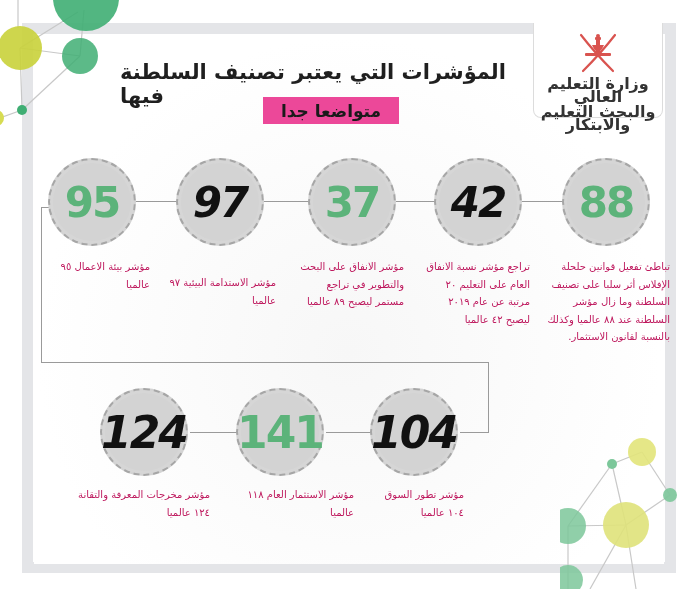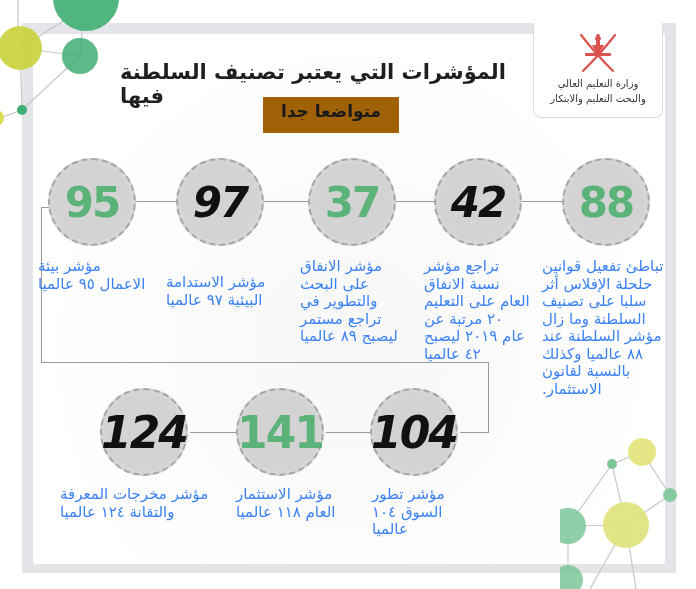--- a/index.html
+++ b/index.html
@@ -10,43 +10,43 @@
            border: 11px solid #e4e5e8; background: #ffffff; }
   .frame-inner-bg { position: absolute; left: 34px; top: 34px; width: 630px; height: 530px;
            background: radial-gradient(ellipse at 50% 60%, #f7f7f7 0%, #ffffff 70%); }
 
   .deco { position: absolute; pointer-events: none; }
 
   .logo-box { position: absolute; left: 533px; top: 23px; width: 130px; height: 95px;
               background: #ffffff; border: 1px solid #dcdcdc; border-top: none;
               border-radius: 0 0 8px 8px; text-align: center; padding-top: 8px; }
   .logo-box svg { display: block; margin: 0 auto; }
-  .logo-text { font-family: "DejaVu Sans", sans-serif; font-size: 10px; font-weight: normal;
+  .logo-text { font-family: "DejaVu Sans", sans-serif; font-size: 16px; font-weight: bold;
                color: #333; line-height: 13px; direction: rtl; margin-top: 2px; }
 
   .title { position: absolute; left: 120px; top: 60px; width: 410px; text-align: left;
            font-size: 21px; font-weight: bold; direction: rtl; color: #1f1f1f; }
-  .badge { position: absolute; left: 263px; top: 97px; width: 136px; height: 36px;
-           background: #a16207; color: #1a1a1a; font-size: 17px; font-weight: bold;
+  .badge { position: absolute; left: 263px; top: 97px; width: 136px; height: 27px;
+           background: #ec4899; color: #1a1a1a; font-size: 17px; font-weight: bold;
            text-align: center; line-height: 28px; direction: rtl; }
 
   .line { position: absolute; background: #9a9a9a; }
 
   .circle { position: absolute; width: 88px; height: 88px; border-radius: 50%;
             background: #d3d3d3; border: 2px dashed #a6a6a6;
             box-shadow: inset 0 0 0 3px #d6d6d6;
             display: flex; align-items: center; justify-content: center;
             font-family: "DejaVu Sans", sans-serif; font-weight: bold; font-size: 42px;
             letter-spacing: -2px; }
   .circle.small-num { font-size: 44px; text-align: right; }
   .num-green { color: #5cb37a; }
   .num-black { color: #111111; font-style: italic; }
 
-  .desc { position: absolute; text-align: left; direction: rtl;
-          font-size: 15px; line-height: 17.5px; color: #3b82f6; }
+  .desc { position: absolute; text-align: right; direction: rtl;
+          font-size: 10px; line-height: 17.5px; color: #be185d; }
 </style>
 </head>
 <body>
 
 <div class="frame"></div>
 <div class="frame-inner-bg"></div>
 
 <svg class="deco" style="left:0;top:0" width="140" height="140" viewBox="0 0 140 140">
   <g stroke="#c8c8c8" stroke-width="1.2" fill="none">
     <line x1="18" y1="0" x2="18" y2="28"></line>

